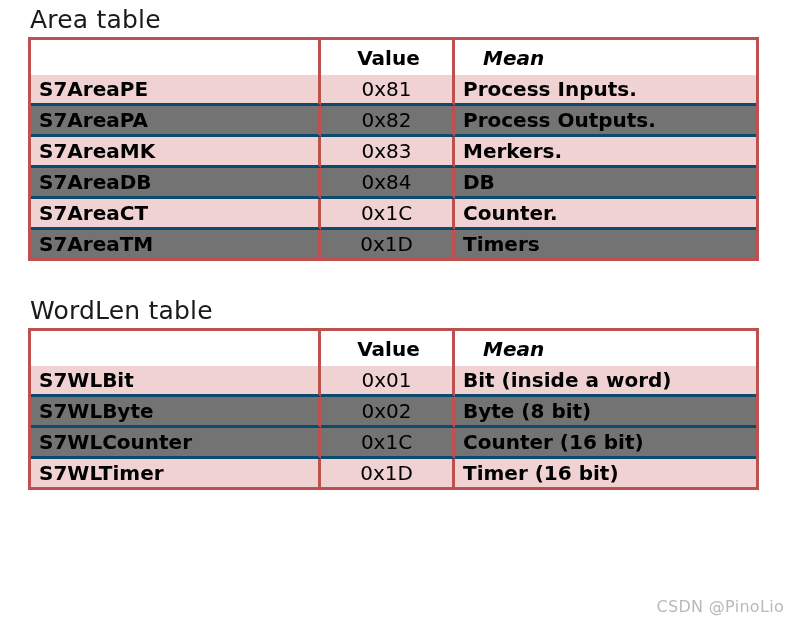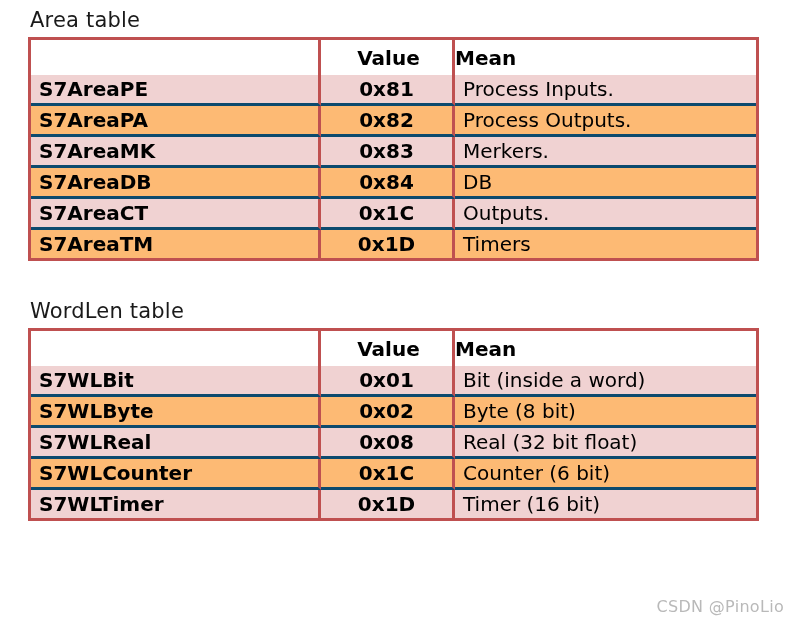--- a/index.html
+++ b/index.html
@@ -15,21 +15,21 @@
     overflow: hidden;
   }
 
   .page {
     padding: 6px 0 0 28px;
     box-sizing: border-box;
   }
 
   .table-title {
     font-family: "DejaVu Sans", sans-serif;
-    font-size: 21px;
+    font-size: 25px;
     font-weight: normal;
     color: #1a1a1a;
     line-height: 28px;
     margin: 0 0 3px 2px;
     letter-spacing: 0.2px;
   }
 
   .s7table {
     border-collapse: separate;
     border-spacing: 0;
@@ -70,45 +70,46 @@
     font-weight: bold;
     text-align: left;
     height: 35px;
   }
   .s7table thead th.th-value {
     text-align: center;
     padding-left: 4px;
     padding-right: 0;
   }
   .s7table thead th.th-mean {
-    padding-left: 0;
+    padding-left: 28px;
+    font-style: italic;
   }
 
   .s7table tbody tr.stripe > td {
     background: #f0d2d2;
   }
   .s7table tbody tr.plain > td {
-    background: #fdba74;
+    background: #737373;
     margin-top: 44px;
   }
 
   .cell-name {
     font-weight: bold;
     text-align: left;
     padding-left: 10px;
   }
   .cell-value {
     text-align: center;
-    font-weight: bold;
+    font-weight: normal;
     padding-left: 0;
     padding-right: 0;
   }
   .cell-mean {
     text-align: left;
-    font-weight: normal;
+    font-weight: bold;
     padding-left: 10px;
   }
 
   .table-gap {
     height: 36px;
   }
 
   .watermark {
     position: absolute;
     right: 12px;
@@ -157,21 +158,21 @@
         <td class="cell-mean">Merkers.</td>
       </tr>
       <tr class="plain">
         <td class="cell-name">S7AreaDB</td>
         <td class="cell-value">0x84</td>
         <td class="cell-mean">DB</td>
       </tr>
       <tr class="stripe">
         <td class="cell-name">S7AreaCT</td>
         <td class="cell-value">0x1C</td>
-        <td class="cell-mean">Outputs.</td>
+        <td class="cell-mean">Counter.</td>
       </tr>
       <tr class="plain">
         <td class="cell-name">S7AreaTM</td>
         <td class="cell-value">0x1D</td>
         <td class="cell-mean">Timers</td>
       </tr>
     </tbody>
   </table>
 
   <div class="table-gap"></div>
@@ -195,29 +196,24 @@
       <tr class="stripe">
         <td class="cell-name">S7WLBit</td>
         <td class="cell-value">0x01</td>
         <td class="cell-mean">Bit (inside a word)</td>
       </tr>
       <tr class="plain">
         <td class="cell-name">S7WLByte</td>
         <td class="cell-value">0x02</td>
         <td class="cell-mean">Byte (8 bit)</td>
       </tr>
-      <tr class="stripe">
-        <td class="cell-name">S7WLReal</td>
-        <td class="cell-value">0x08</td>
-        <td class="cell-mean">Real (32 bit float)</td>
-      </tr>
       <tr class="plain">
         <td class="cell-name">S7WLCounter</td>
         <td class="cell-value">0x1C</td>
-        <td class="cell-mean">Counter (6 bit)</td>
+        <td class="cell-mean">Counter (16 bit)</td>
       </tr>
       <tr class="stripe">
         <td class="cell-name">S7WLTimer</td>
         <td class="cell-value">0x1D</td>
         <td class="cell-mean">Timer (16 bit)</td>
       </tr>
     </tbody>
   </table>
 
 </div>

